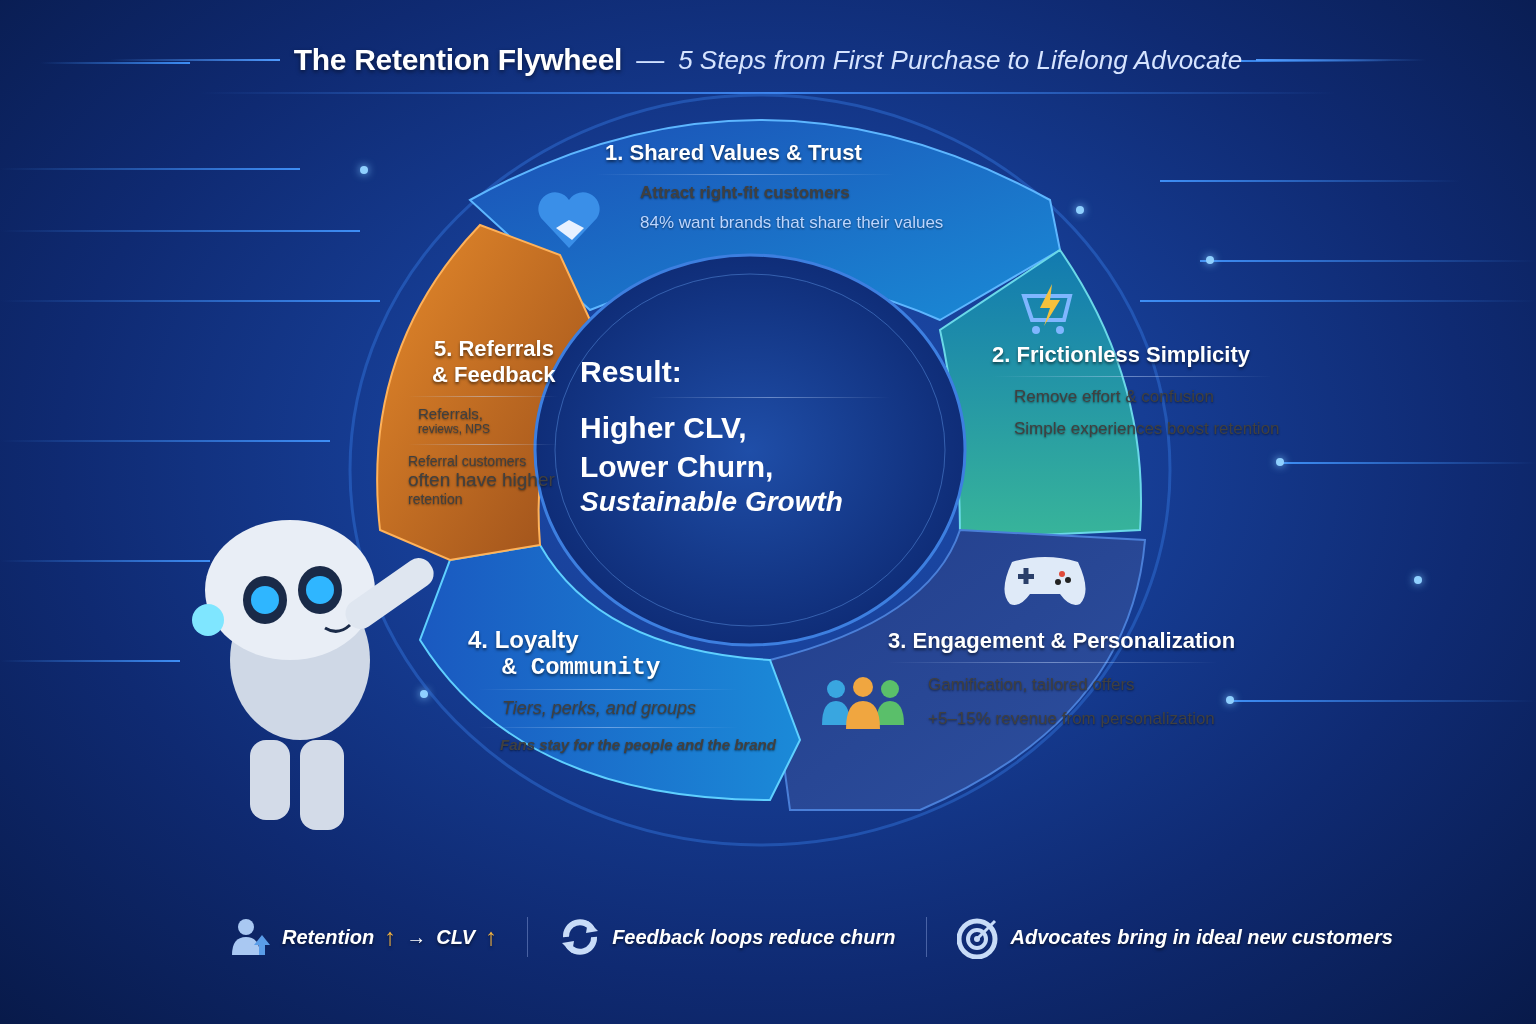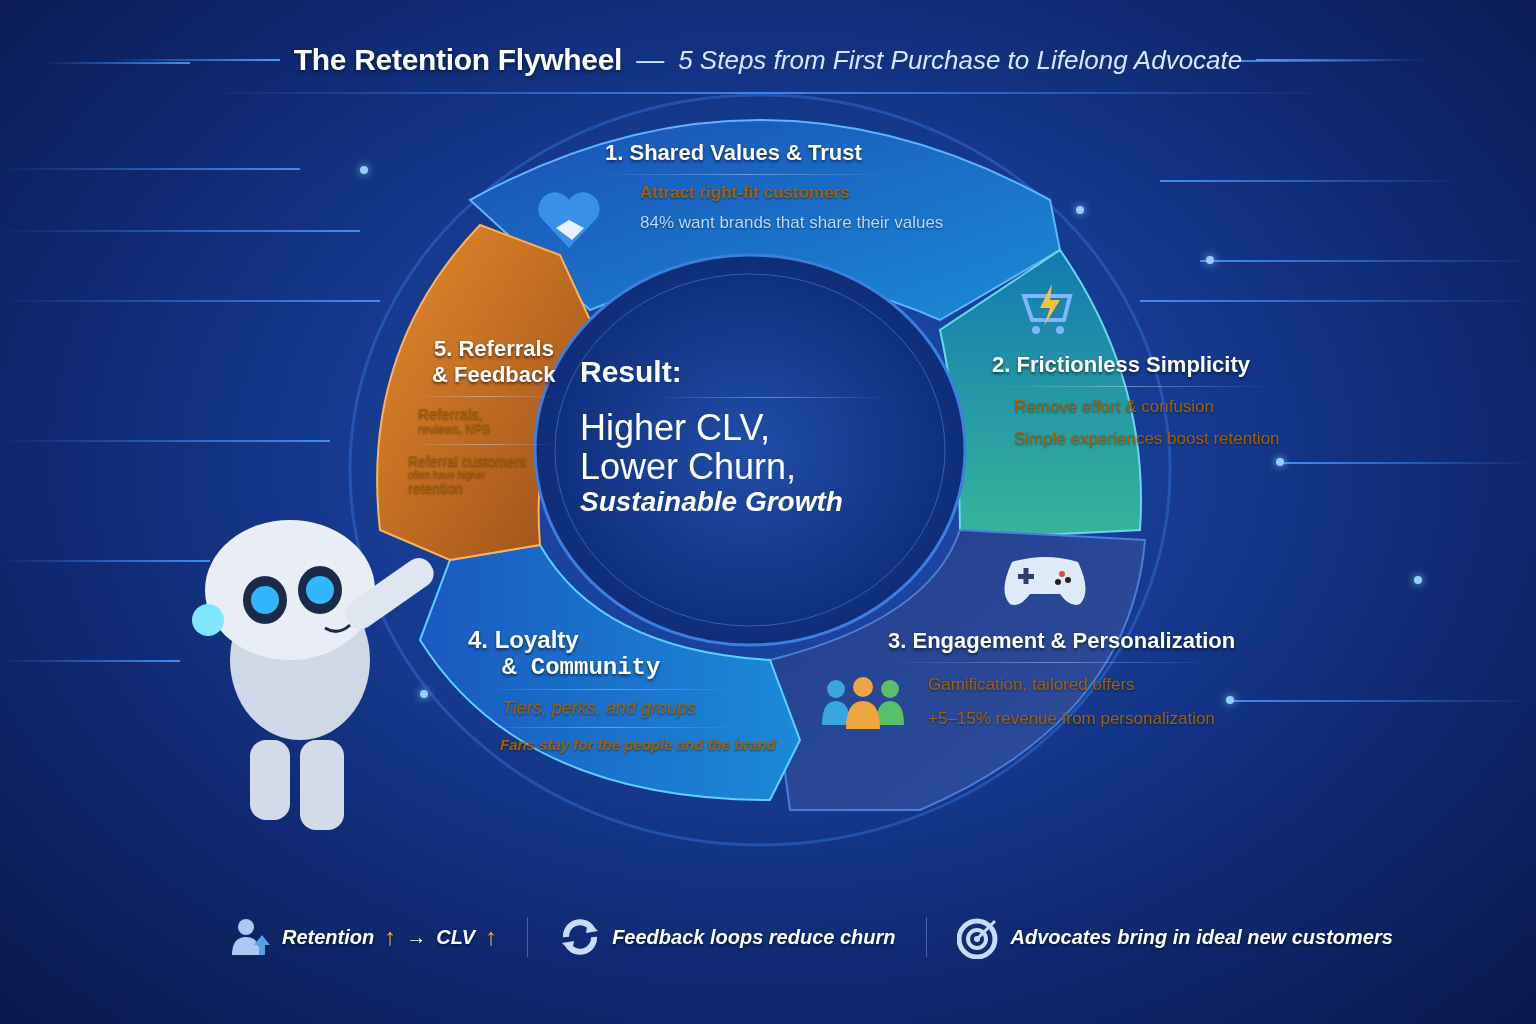--- a/index.html
+++ b/index.html
@@ -8,28 +8,28 @@
     font-family:"Liberation Sans","DejaVu Sans",sans-serif;color:#fff;}
   .abs{position:absolute;}
   .title-bar{left:0;top:30px;width:1536px;height:60px;display:flex;align-items:center;justify-content:center;gap:14px;}
   .title-line{height:2px;width:170px;background:linear-gradient(90deg,rgba(80,150,255,0),#4f9bff);}
   .title-line.r{background:linear-gradient(90deg,#4f9bff,rgba(80,150,255,0));}
   .title-main{font-weight:bold;font-size:30px;letter-spacing:-0.3px;text-shadow:0 2px 4px rgba(0,0,0,.5);}
   .title-sep{font-size:28px;color:#cfe0ff;}
   .title-sub{font-size:26px;color:#d6e4ff;font-style:italic;}
   .title-underline{left:200px;top:92px;width:1136px;height:2px;background:linear-gradient(90deg,rgba(60,140,255,0),#3d86f0,rgba(60,140,255,0));}
   .seg-title{font-weight:bold;font-size:22px;text-shadow:0 2px 3px rgba(0,0,0,.55);}
-  .seg-line{font-size:17px;color:#a16207;text-shadow:0 1px 2px rgba(0,0,0,.5);}
+  .seg-line{font-size:17px;color:#404040;text-shadow:0 1px 2px rgba(0,0,0,.5);}
   .seg-line.b{font-weight:bold;}
   .seg-line.light{color:#bcd6ff;}
   .seg-line.i{font-style:italic;}
   .sep{height:1px;background:linear-gradient(90deg,rgba(255,255,255,0),rgba(200,220,255,.45),rgba(255,255,255,0));}
   .center-text{left:580px;top:355px;width:380px;}
   .center-text .r1{font-weight:bold;font-size:30px;}
-  .center-text .r2{font-weight:normal;font-size:36px;line-height:39px;}
+  .center-text .r2{font-weight:bold;font-size:30px;line-height:39px;}
   .center-text .r3{font-weight:bold;font-style:italic;font-size:28px;}
   .footer{left:230px;top:912px;height:50px;display:flex;align-items:center;gap:18px;}
   .foot-item{display:flex;align-items:center;gap:10px;font-weight:bold;font-size:20px;font-style:italic;text-shadow:0 2px 3px rgba(0,0,0,.5);}
   .foot-div{width:1px;height:40px;background:rgba(180,200,255,.35);margin:0 12px;}
   .arrow-up{color:#f6b53f;font-size:24px;font-style:normal;}
   .circuit{position:absolute;height:2px;background:linear-gradient(90deg,rgba(70,150,255,0),#3e8ef5);}
   .dot{position:absolute;width:8px;height:8px;border-radius:50%;background:#8fd0ff;box-shadow:0 0 8px #7fc8ff;}
 </style>
 </head>
 <body>
@@ -150,21 +150,21 @@
     <path d="M24 52 Q24 24 41 24 Q58 24 58 52 Z" fill="#f0a640"></path>
 </svg>
 
 <div class="abs" style="left:605px;top:140px;width:420px;">
   <div class="seg-title"><span>1.</span> <span>Shared Values &amp; Trust</span></div>
   <div class="sep" style="width:300px;margin:8px 0 8px -10px;"></div>
   <div class="seg-line b" style="margin-left:35px;">Attract right-fit customers</div>
   <div class="seg-line light" style="margin-left:35px;margin-top:10px;">84% want brands that share their values</div>
 </div>
 
-<div class="abs" style="left:992px;top:352px;width:320px;">
+<div class="abs" style="left:992px;top:342px;width:320px;">
   <div class="seg-title"><span>2.</span> <span>Frictionless Simplicity</span></div>
   <div class="sep" style="width:280px;margin:8px 0 10px 0;"></div>
   <div class="seg-line" style="margin-left:22px;">Remove effort &amp; confusion</div>
   <div class="seg-line" style="margin-left:22px;margin-top:12px;">Simple experiences boost retention</div>
 </div>
 
 <div class="abs" style="left:888px;top:628px;width:380px;">
   <div class="seg-title"><span>3.</span> <span>Engagement &amp; Personalization</span></div>
   <div class="sep" style="width:330px;margin:8px 0 12px 0;"></div>
   <div class="seg-line" style="margin-left:40px;">Gamification, tailored offers</div>
@@ -181,21 +181,21 @@
 </div>
 
 <div class="abs" style="left:376px;top:336px;width:160px;margin-left:32px;">
   <div class="seg-title" style="margin-left:26px;"><span>5.</span> <span>Referrals</span></div>
   <div class="seg-title" style="margin-left:24px;">&amp; Feedback</div>
   <div class="sep" style="width:150px;margin:8px 0 8px 0;"></div>
   <div class="seg-line" style="margin-left:10px;font-size:15px;">Referrals,</div>
   <div class="seg-line" style="margin-left:10px;font-size:12px;">reviews, NPS</div>
   <div class="sep" style="width:150px;margin:8px 0 8px 0;"></div>
   <div class="seg-line" style="font-size:14px;">Referral customers</div>
-  <div class="seg-line" style="font-size:10px;">often have higher</div>
+  <div class="seg-line" style="font-size:19px;">often have higher</div>
   <div class="seg-line" style="font-size:14px;">retention</div>
 </div>
 
 <div class="abs center-text">
   <div class="r1">Result:</div>
   <div class="sep" style="width:240px;margin:8px auto 10px;"></div>
   <div class="r2">Higher CLV,</div>
   <div class="r2">Lower Churn,</div>
   <div class="r3">Sustainable Growth</div>
 </div>

